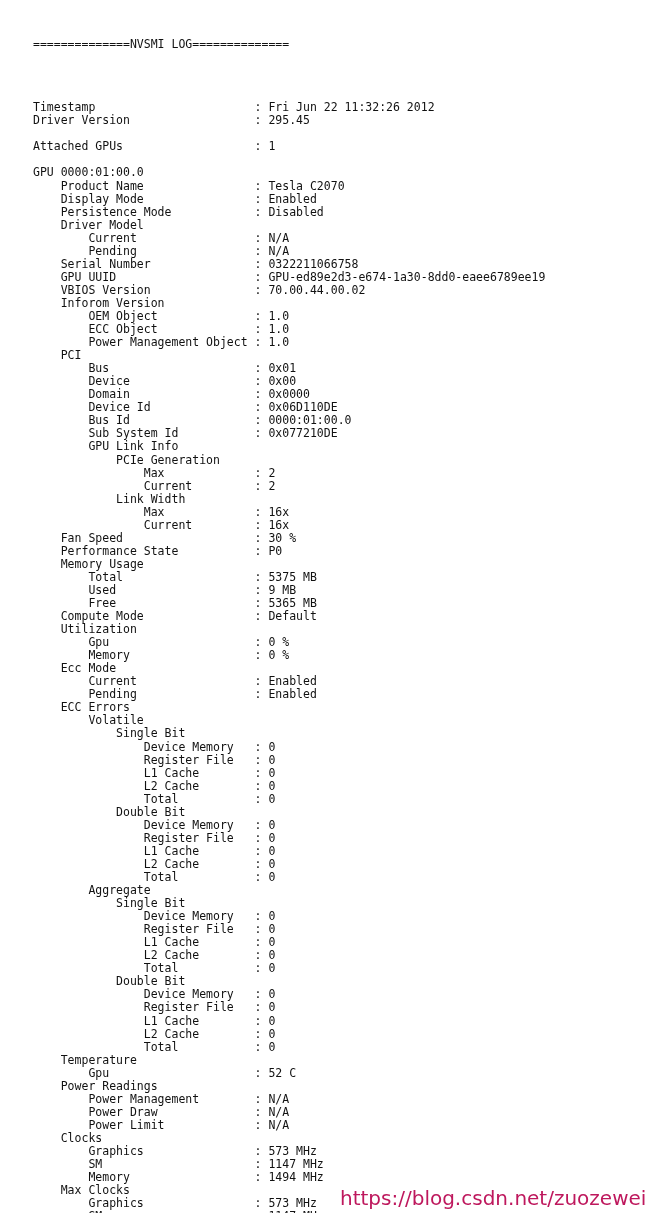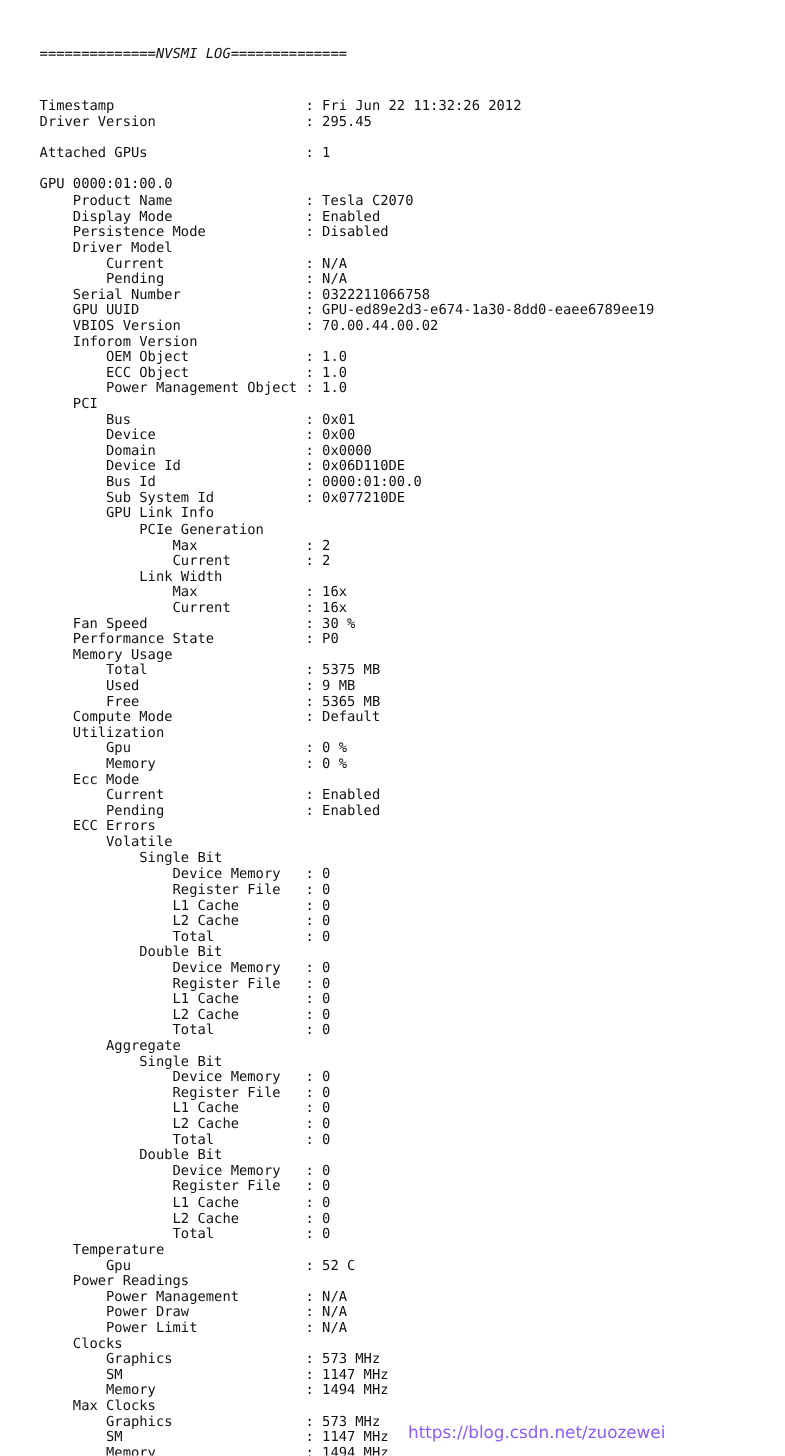--- a/index.html
+++ b/index.html
@@ -31,30 +31,29 @@
     padding-left: 33px;
     letter-spacing: 0px;
   }
   .line {
     white-space: pre;
     height: 13.05px;
   }
   .header-line {
     white-space: pre;
     height: 13.05px;
-    margin-bottom: 5px;
-    font-style: italic;
+    margin-bottom: 24px;
   }
   .wm {
     position: absolute;
     left: 340px;
     top: 1186px;
     font-family: "DejaVu Sans", sans-serif;
-    font-size: 14px;
-    color: #8b5cf6;
+    font-size: 20px;
+    color: #be185d;
     white-space: pre;
   }
 </style>
 </head>
 <body>
 
 <div id="page">
   <div class="log">
     <div class="header-line">==============NVSMI LOG==============</div>
     <div id="log-body"><div class="line">Timestamp                       : Fri Jun 22 11:32:26 2012</div><div class="line">Driver Version                  : 295.45</div><div class="line">&nbsp;</div><div class="line">Attached GPUs                   : 1</div><div class="line">&nbsp;</div><div class="line">GPU 0000:01:00.0</div><div class="line">    Product Name                : Tesla C2070</div><div class="line">    Display Mode                : Enabled</div><div class="line">    Persistence Mode            : Disabled</div><div class="line">    Driver Model</div><div class="line">        Current                 : N/A</div><div class="line">        Pending                 : N/A</div><div class="line">    Serial Number               : 0322211066758</div><div class="line">    GPU UUID                    : GPU-ed89e2d3-e674-1a30-8dd0-eaee6789ee19</div><div class="line">    VBIOS Version               : 70.00.44.00.02</div><div class="line">    Inforom Version</div><div class="line">        OEM Object              : 1.0</div><div class="line">        ECC Object              : 1.0</div><div class="line">        Power Management Object : 1.0</div><div class="line">    PCI</div><div class="line">        Bus                     : 0x01</div><div class="line">        Device                  : 0x00</div><div class="line">        Domain                  : 0x0000</div><div class="line">        Device Id               : 0x06D110DE</div><div class="line">        Bus Id                  : 0000:01:00.0</div><div class="line">        Sub System Id           : 0x077210DE</div><div class="line">        GPU Link Info</div><div class="line">            PCIe Generation</div><div class="line">                Max             : 2</div><div class="line">                Current         : 2</div><div class="line">            Link Width</div><div class="line">                Max             : 16x</div><div class="line">                Current         : 16x</div><div class="line">    Fan Speed                   : 30 %</div><div class="line">    Performance State           : P0</div><div class="line">    Memory Usage</div><div class="line">        Total                   : 5375 MB</div><div class="line">        Used                    : 9 MB</div><div class="line">        Free                    : 5365 MB</div><div class="line">    Compute Mode                : Default</div><div class="line">    Utilization</div><div class="line">        Gpu                     : 0 %</div><div class="line">        Memory                  : 0 %</div><div class="line">    Ecc Mode</div><div class="line">        Current                 : Enabled</div><div class="line">        Pending                 : Enabled</div><div class="line">    ECC Errors</div><div class="line">        Volatile</div><div class="line">            Single Bit</div><div class="line">                Device Memory   : 0</div><div class="line">                Register File   : 0</div><div class="line">                L1 Cache        : 0</div><div class="line">                L2 Cache        : 0</div><div class="line">                Total           : 0</div><div class="line">            Double Bit</div><div class="line">                Device Memory   : 0</div><div class="line">                Register File   : 0</div><div class="line">                L1 Cache        : 0</div><div class="line">                L2 Cache        : 0</div><div class="line">                Total           : 0</div><div class="line">        Aggregate</div><div class="line">            Single Bit</div><div class="line">                Device Memory   : 0</div><div class="line">                Register File   : 0</div><div class="line">                L1 Cache        : 0</div><div class="line">                L2 Cache        : 0</div><div class="line">                Total           : 0</div><div class="line">            Double Bit</div><div class="line">                Device Memory   : 0</div><div class="line">                Register File   : 0</div><div class="line">                L1 Cache        : 0</div><div class="line">                L2 Cache        : 0</div><div class="line">                Total           : 0</div><div class="line">    Temperature</div><div class="line">        Gpu                     : 52 C</div><div class="line">    Power Readings</div><div class="line">        Power Management        : N/A</div><div class="line">        Power Draw              : N/A</div><div class="line">        Power Limit             : N/A</div><div class="line">    Clocks</div><div class="line">        Graphics                : 573 MHz</div><div class="line">        SM                      : 1147 MHz</div><div class="line">        Memory                  : 1494 MHz</div><div class="line">    Max Clocks</div><div class="line">        Graphics                : 573 MHz</div><div class="line">        SM                      : 1147 MHz</div><div class="line">        Memory                  : 1494 MHz</div></div>

